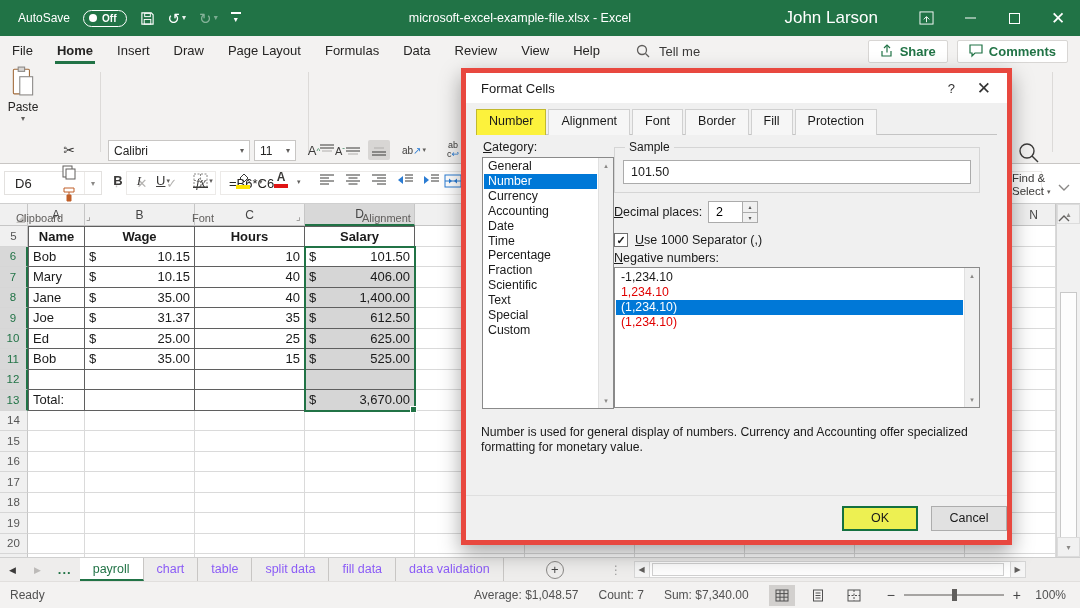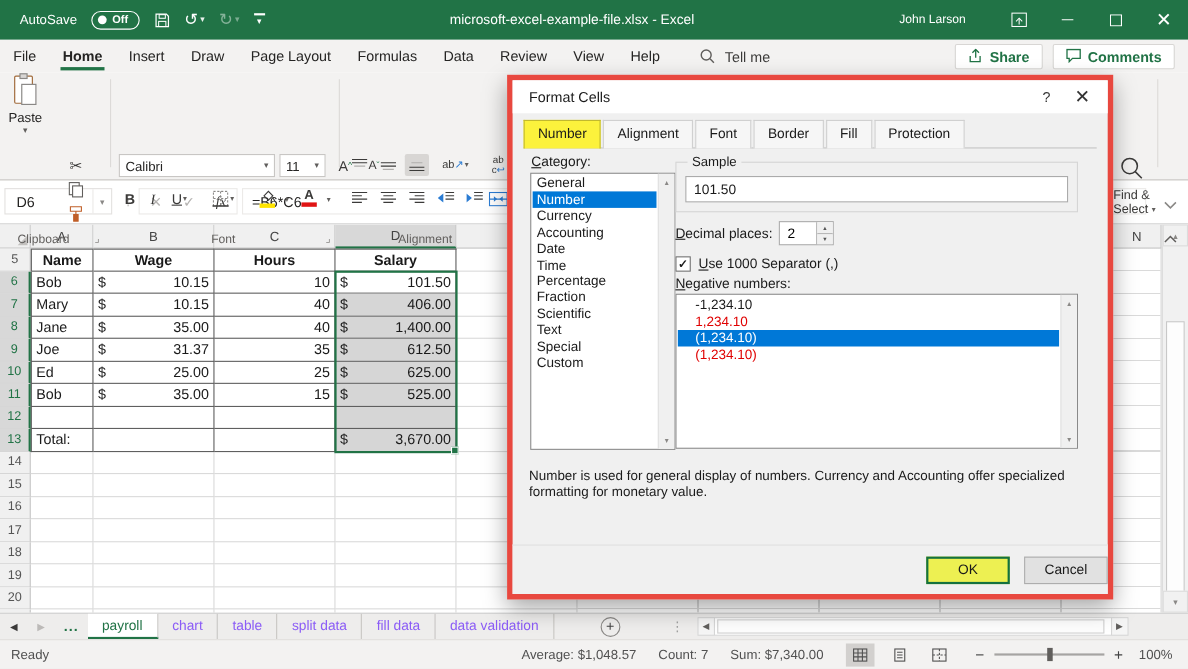--- a/index.html
+++ b/index.html
@@ -14,21 +14,21 @@
   .autosave-pill{display:flex;align-items:center;gap:5px;border:1px solid #fff;border-radius:9px;padding:2px 9px 2px 5px;font-size:10px;font-weight:bold;cursor:pointer}
   .pill-dot{width:8px;height:8px;border-radius:50%;background:#fff}
   .qat-ic{font-size:15px;line-height:1;display:flex;align-items:center;gap:2px;cursor:pointer}
   .qat-car{font-size:8px;opacity:.9}
   .dim{opacity:.45}
   .qat-more{display:flex;flex-direction:column;align-items:center;cursor:pointer}
   .qat-more i{width:10px;border-top:2px solid #fff;margin-bottom:1px}
   .qat-more b{font-size:8px;font-weight:normal}
   .tb-title{position:absolute;left:240px;right:280px;text-align:center;font-size:12.5px;white-space:nowrap;overflow:hidden}
   .tb-right{margin-left:auto;display:flex;align-items:center;z-index:2}
-  .tb-user{font-size:11px;margin-right:26px}
+  .tb-user{font-size:17px;margin-right:26px}
   .win-btn{width:44px;height:36px;display:flex;align-items:center;justify-content:center;font-size:13px;cursor:pointer}
   .win-btn svg{display:block}
 
   
   .menubar{left:0;top:36px;width:1080px;height:30px;background:#f3f2f1;display:flex;align-items:center;font-size:13px;color:#252423;z-index:4}
   .mtab{padding:0 12px;height:30px;line-height:29px;position:relative;cursor:pointer;white-space:nowrap}
   .mtab.active{font-weight:bold}
   .mtab.active::after{content:"";position:absolute;left:10px;right:10px;bottom:2px;border-bottom:3px solid #217346}
   .tellme{display:flex;align-items:center;gap:9px;margin-left:24px;color:#3b3a39;cursor:pointer}
   .mb-right{margin-left:auto;display:flex;gap:9px;padding-right:12px}
@@ -119,21 +119,21 @@
   .sample-leg{position:absolute;left:10px;top:-8px;background:#f0f0f0;padding:0 4px;font-size:12px;color:#1a1a1a}
   .sample-val{position:absolute;left:8px;top:12px;right:8px;height:24px;background:#fff;border:1px solid #ababab;font-size:12.5px;display:flex;align-items:center;padding-left:7px;color:#1a1a1a}
   .spin{position:absolute;left:242px;top:128px;width:50px;height:22px;background:#fff;border:1px solid #ababab;font-size:12.5px;display:flex;align-items:center;padding-left:7px}
   .spin-arrs{position:absolute;right:0;top:0;bottom:0;width:15px;border-left:1px solid #ababab;display:flex;flex-direction:column}
   .spin-arrs span{flex:1;display:flex;align-items:center;justify-content:center;font-size:6px;color:#555;background:#f0f0f0;cursor:pointer}
   .spin-arrs span:first-child{border-bottom:1px solid #ababab}
   .chk{position:absolute;left:148px;top:160px;display:flex;align-items:center;gap:7px;cursor:pointer}
   .chk-box{width:14px;height:14px;background:#fff;border:1px solid #707070;display:flex;align-items:center;justify-content:center;font-size:11px;color:#1a1a1a;font-weight:bold}
   .neglist{position:absolute;left:148px;top:194px;width:366px;height:141px;background:#fff;border:1px solid #8a8a8a}
   .negitems{position:absolute;left:1px;top:2px;right:16px;overflow:hidden}
-  .nitem{font-size:12.3px;line-height:15px;padding-left:16px;cursor:pointer;white-space:nowrap}
+  .nitem{font-size:12.3px;line-height:15px;padding-left:5px;cursor:pointer;white-space:nowrap}
   .nitem.sel{background:#0078d7}
   .dlg-desc{position:absolute;left:15px;top:352px;width:512px;font-size:12.2px;line-height:15px;color:#1a1a1a}
   .dlg-footer{position:absolute;left:0;right:0;bottom:0;height:45px;background:#f0f0f0;border-top:1px solid #dfdfdf;display:flex;align-items:center;justify-content:flex-end;gap:13px;}
   .btn-ok{width:76px;height:25px;background:#edf052;border:2px solid #14713f;font-size:12.5px;color:#1a1a1a;display:flex;align-items:center;justify-content:center;cursor:pointer;font-family:"Liberation Sans",sans-serif}
   .btn-cancel{width:76px;height:25px;background:#e1e1e1;border:1px solid #adadad;font-size:12.5px;color:#1a1a1a;display:flex;align-items:center;justify-content:center;cursor:pointer;font-family:"Liberation Sans",sans-serif}
 
   
   .tabsbar{left:0;top:557px;width:1080px;height:24px;background:#eeedec;border-top:1px solid #cfcfcf;display:flex;align-items:center;z-index:2}
   .tnav{font-size:9px;color:#3b3a39;padding:0 9px;cursor:pointer}
   .tnav.dis{color:#bcbab8}

